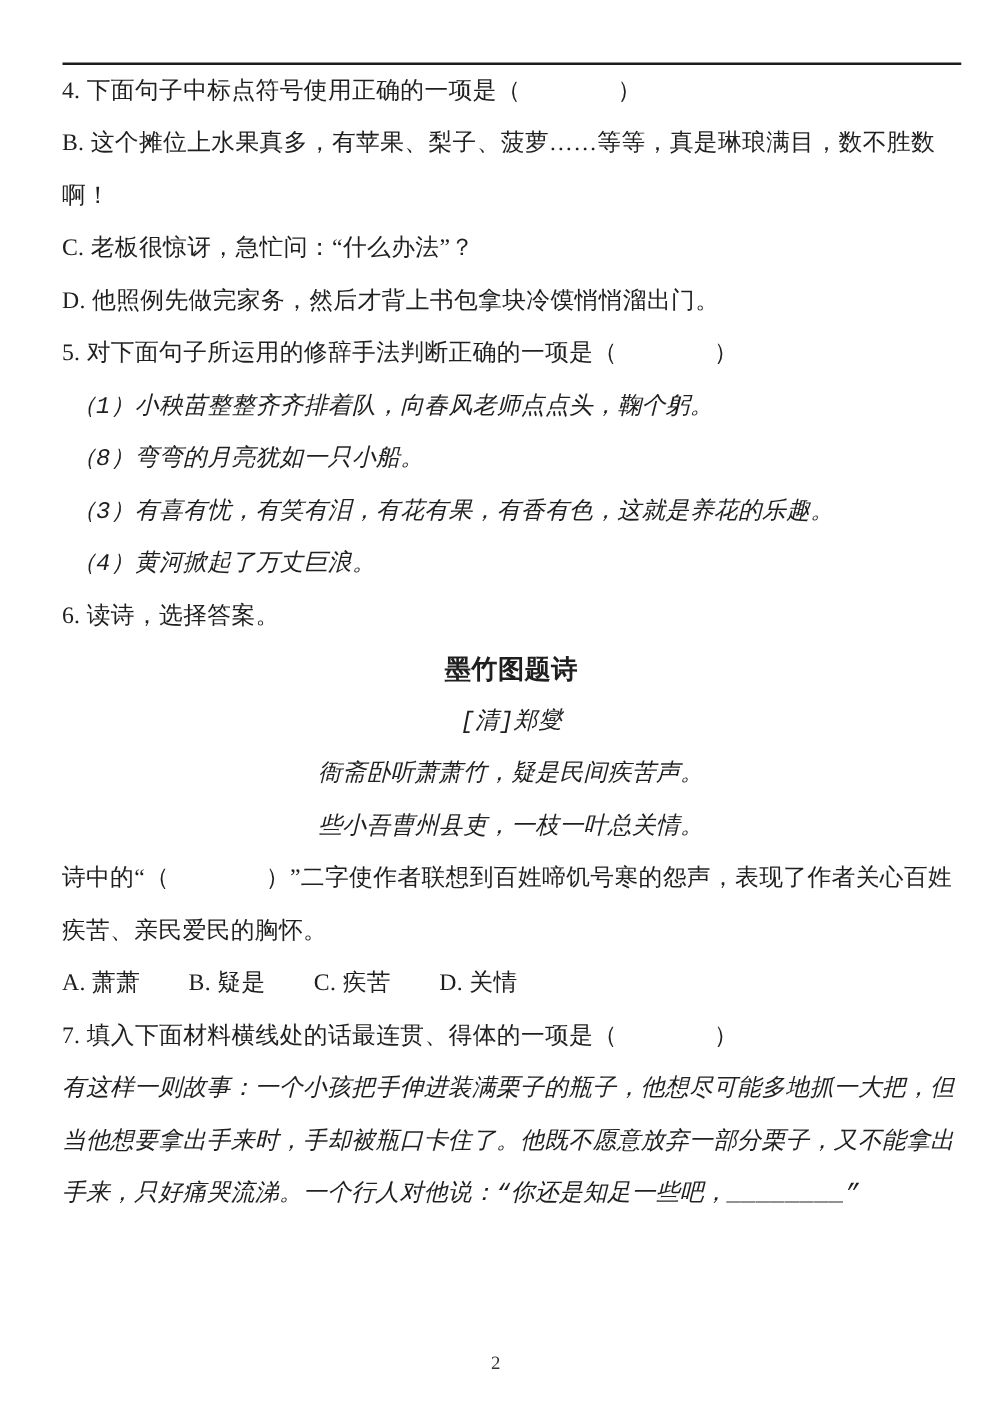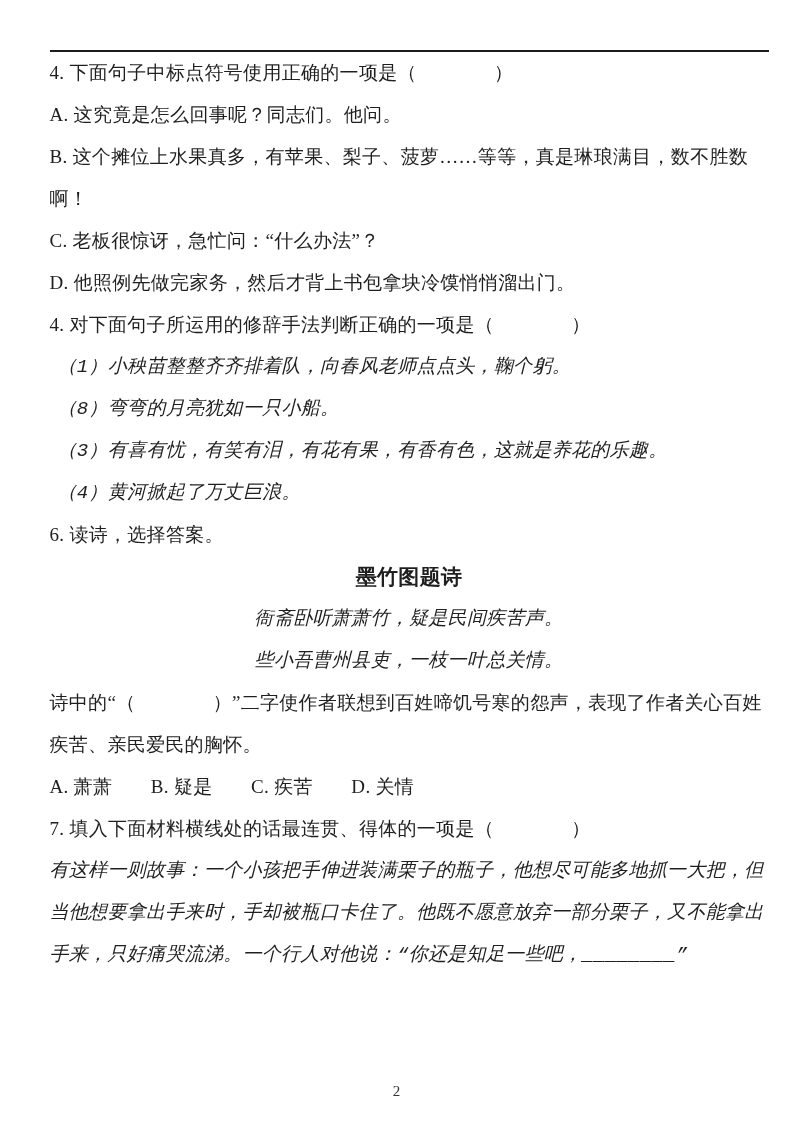--- a/index.html
+++ b/index.html
@@ -60,33 +60,33 @@
 </head>
 <body>
 
 <div class="page">
 
   <div class="header-rule"></div>
 
   <div class="content">
 
     <p class="line">4. 下面句子中标点符号使用正确的一项是（　　　　）</p>
-    <p class="line">A. 这究竟是怎么回事呢？同志们。他问。</p>
     <p class="line">B. 这个摊位上水果真多，有苹果、梨子、菠萝……等等，真是琳琅满目，数不胜数啊！</p>
     <p class="line">C. 老板很惊讶，急忙问：“什么办法”？</p>
     <p class="line">D. 他照例先做完家务，然后才背上书包拿块冷馍悄悄溜出门。</p>
 
-    <p class="line">4. 对下面句子所运用的修辞手法判断正确的一项是（　　　　）</p>
+    <p class="line">5. 对下面句子所运用的修辞手法判断正确的一项是（　　　　）</p>
     <p class="line kai indent-item">（1）小秧苗整整齐齐排着队，向春风老师点点头，鞠个躬。</p>
     <p class="line kai indent-item">（8）弯弯的月亮犹如一只小船。</p>
     <p class="line kai indent-item">（3）有喜有忧，有笑有泪，有花有果，有香有色，这就是养花的乐趣。</p>
     <p class="line kai indent-item">（4）黄河掀起了万丈巨浪。</p>
 
     <p class="line">6. 读诗，选择答案。</p>
     <p class="line center poem-title">墨竹图题诗</p>
+    <p class="line center kai">[清]郑燮</p>
     <p class="line center kai">衙斋卧听萧萧竹，疑是民间疾苦声。</p>
     <p class="line center kai">些小吾曹州县吏，一枝一叶总关情。</p>
     <p class="line">诗中的“（　　　　）”二字使作者联想到百姓啼饥号寒的怨声，表现了作者关心百姓疾苦、亲民爱民的胸怀。</p>
     <p class="line">A. 萧萧　　B. 疑是　　C. 疾苦　　D. 关情</p>
 
     <p class="line">7. 填入下面材料横线处的话最连贯、得体的一项是（　　　　）</p>
     <p class="line kai">有这样一则故事：一个小孩把手伸进装满栗子的瓶子，他想尽可能多地抓一大把，但当他想要拿出手来时，手却被瓶口卡住了。他既不愿意放弃一部分栗子，又不能拿出手来，只好痛哭流涕。一个行人对他说：“你还是知足一些吧，________”</p>
 
   </div>
 

